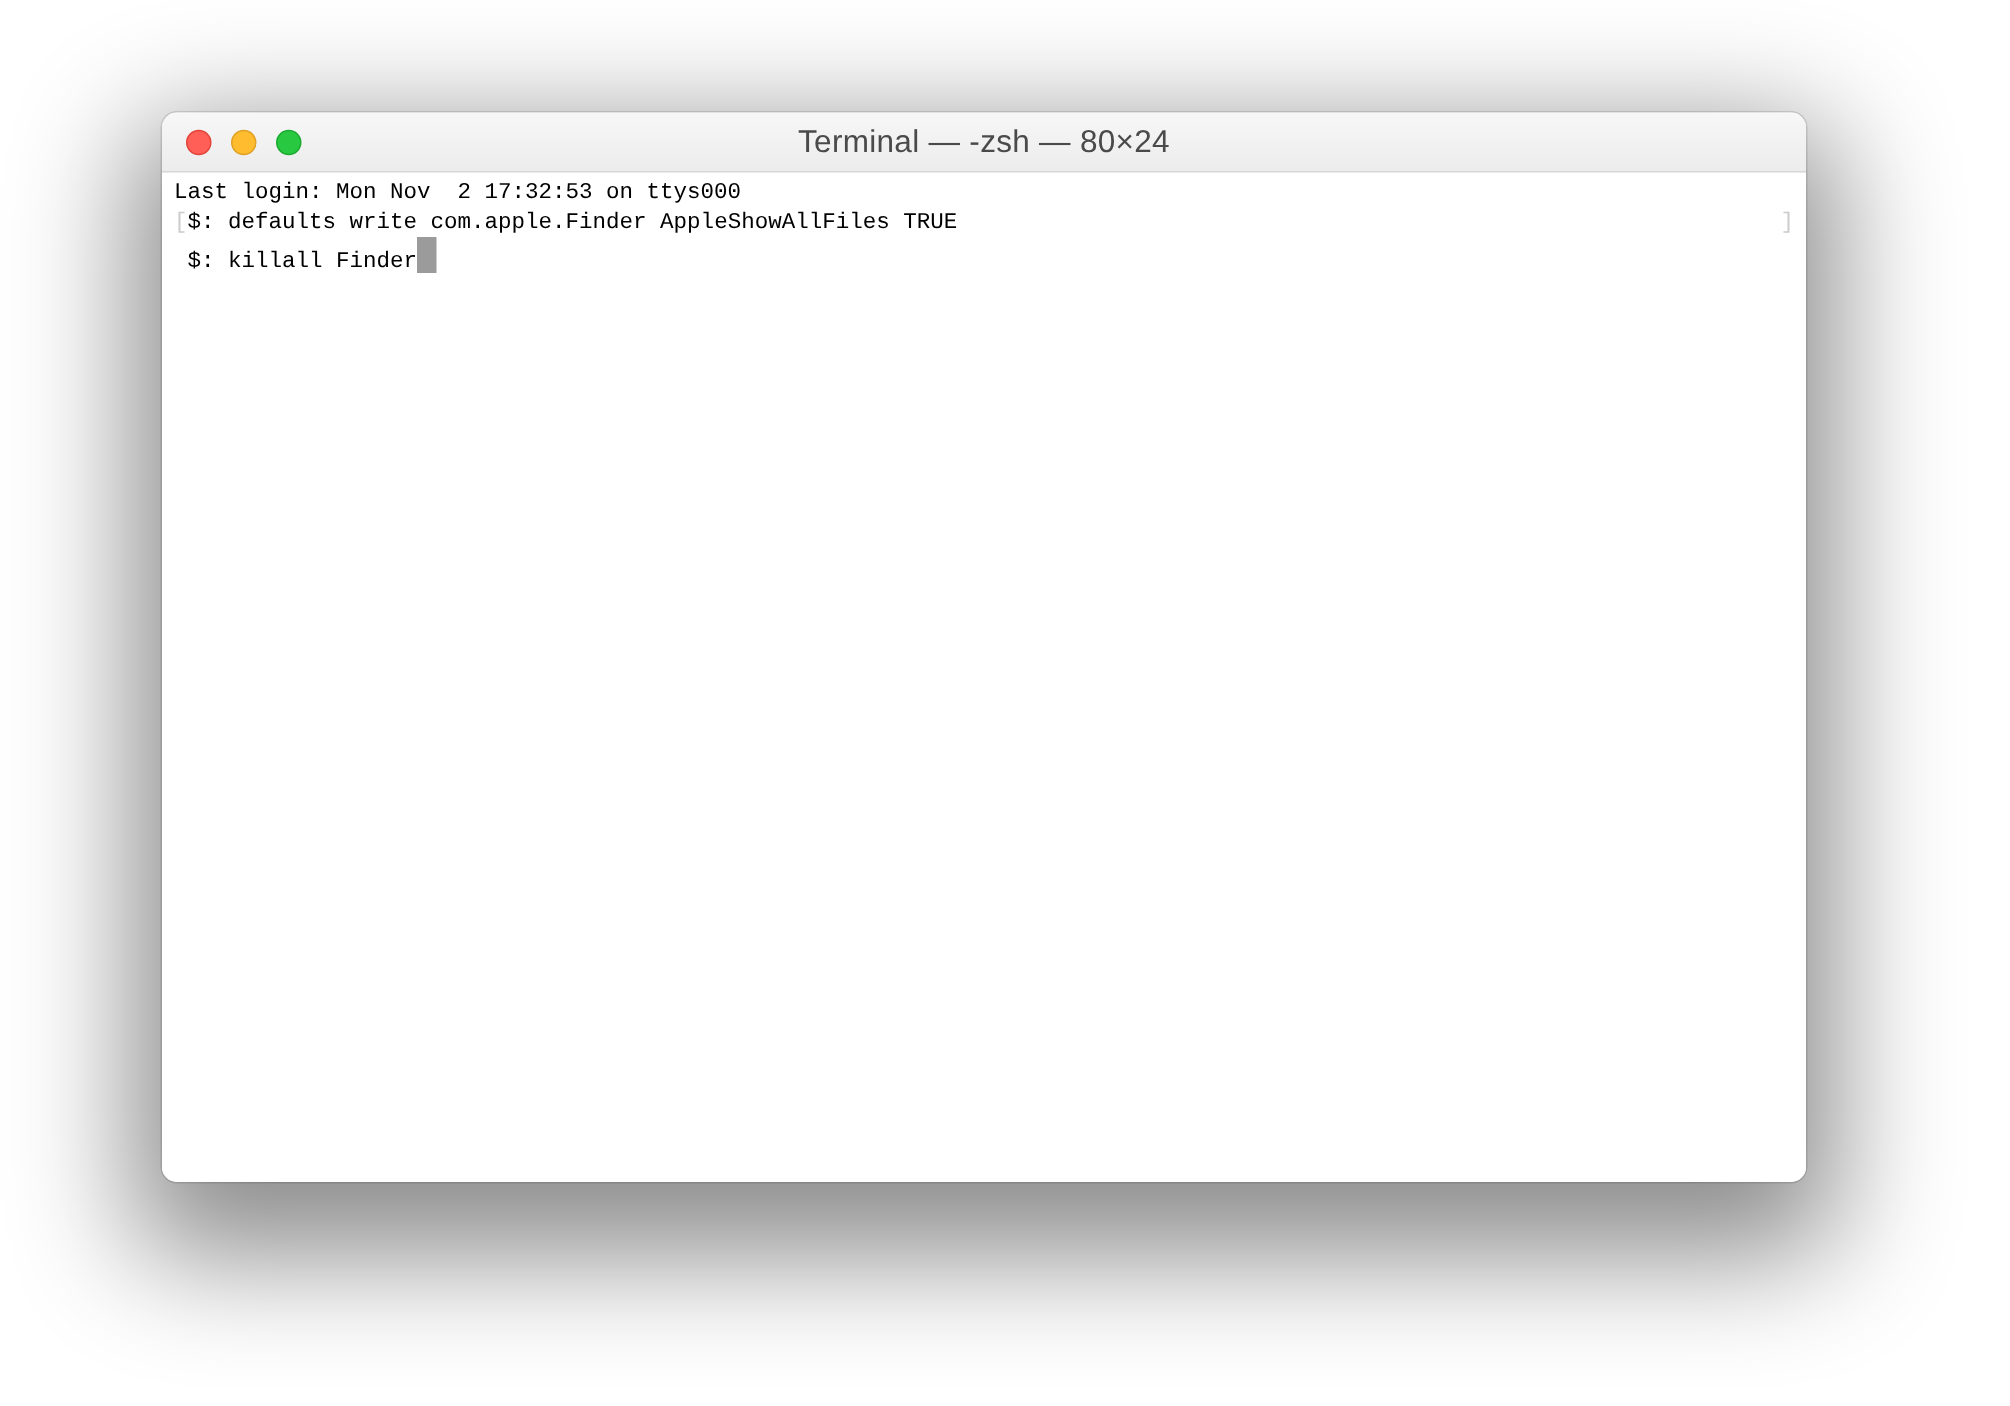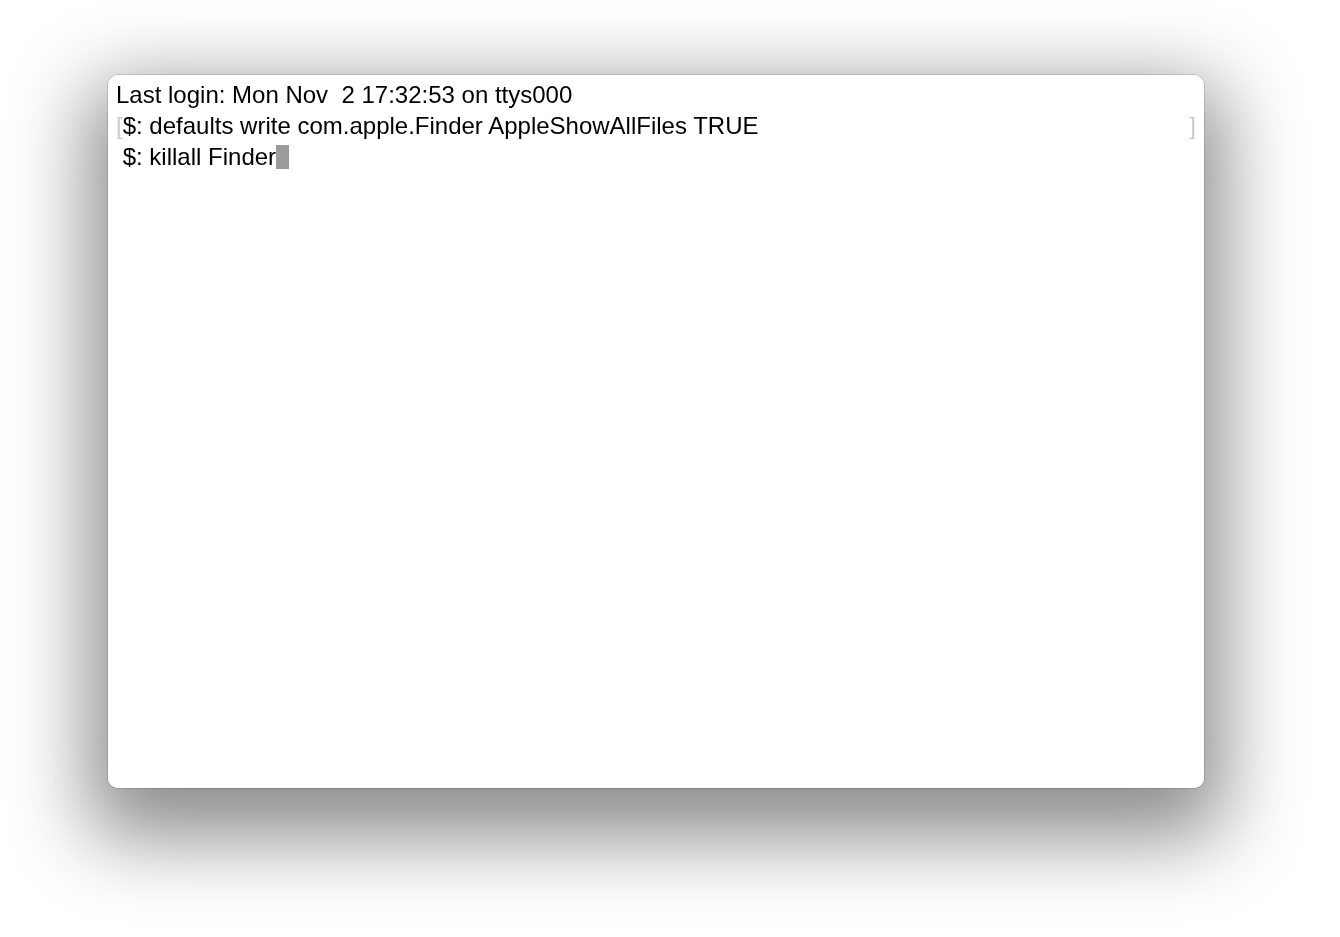--- a/index.html
+++ b/index.html
@@ -65,22 +65,22 @@
       text-align: center;
       color: #4a4a4a;
       font-size: 21px;
       font-weight: 400;
       letter-spacing: 0.2px;
     }
     .terminal-body {
       flex: 1;
       background: #ffffff;
       padding: 4px 8px;
-      font-family: Liberation Sans, sans-serif;
-      font-size: 24px;
+      font-family: Liberation Mono, monospace;
+      font-size: 15px;
       line-height: 1.3;
       color: #000000;
       white-space: pre;
       overflow: hidden;
     }
     .line {
       display: block;
     }
     .bracket {
       color: #cccccc;
@@ -95,14 +95,22 @@
     }
     .right-bracket {
       color: #cccccc;
       float: right;
     }
   </style>
 </head>
 <body>
 
 <div class="window">
+  <div class="titlebar">
+    <div class="traffic-lights">
+      <div class="traffic-light close"></div>
+      <div class="traffic-light minimize"></div>
+      <div class="traffic-light zoom"></div>
+    </div>
+    <div class="title">Terminal — -zsh — 80×24</div>
+  </div>
   <div class="terminal-body"><span class="line"><span>Last login: Mon Nov  2 17:32:53 on ttys000</span></span><span class="line"><span class="bracket">[</span><span>$: </span><span>defaults write com.apple.Finder AppleShowAllFiles TRUE</span><span class="right-bracket">]</span></span><span class="line"><span class="bracket"></span> <span>$: </span><span>killall Finder</span><span class="cursor"></span></span></div>
 </div>
 
 </body></html>

